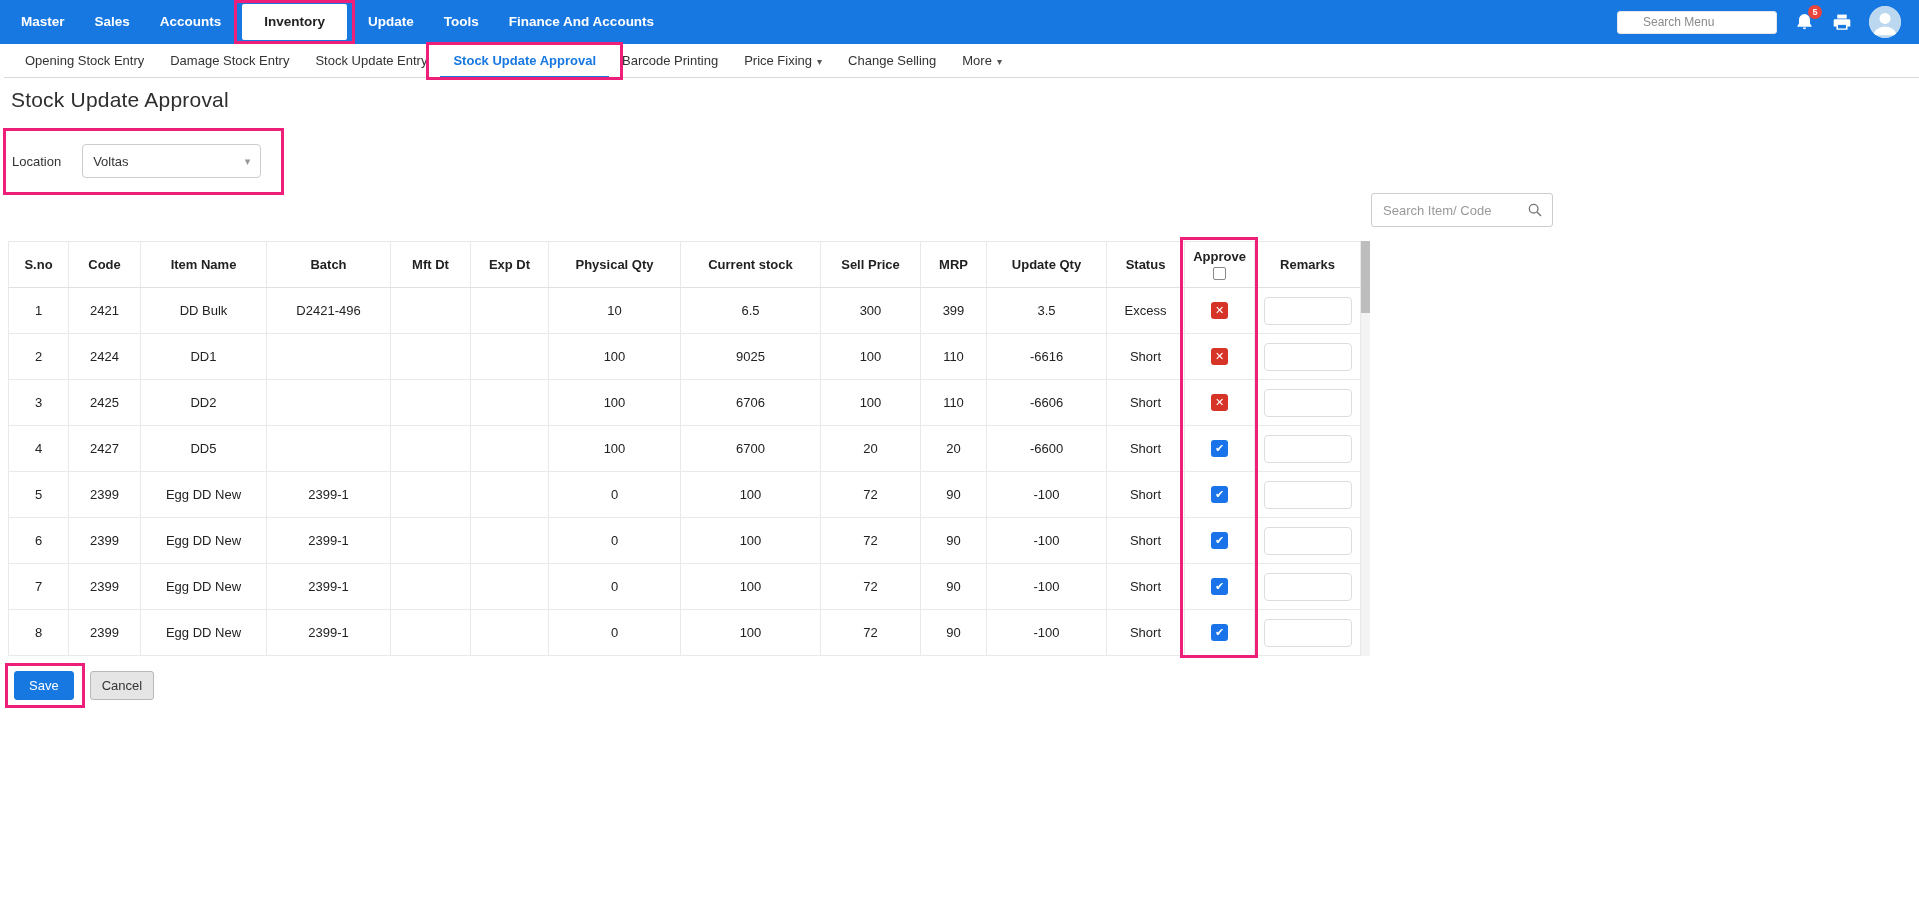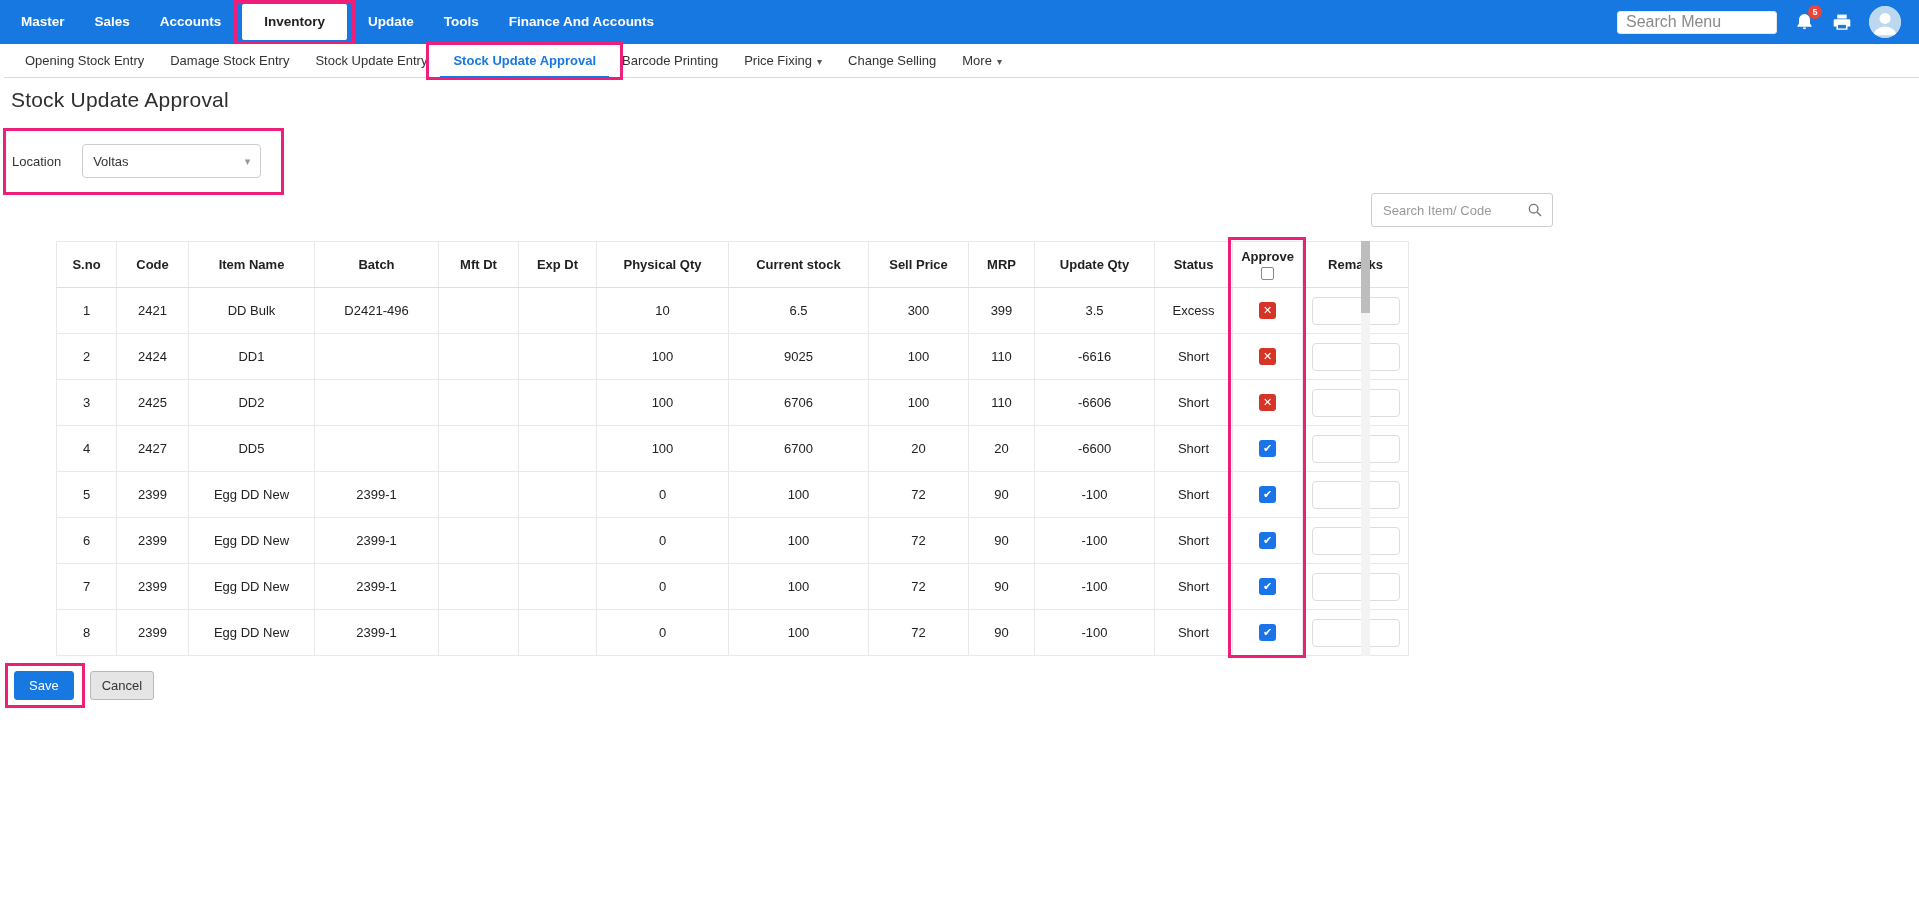--- a/index.html
+++ b/index.html
@@ -13,21 +13,21 @@
     width:1919px;height:916px;position:relative;background:#fff;
     font-family:"Liberation Sans","DejaVu Sans",sans-serif;overflow:hidden;color:#222;
   }
 
   
   .topbar{position:absolute;top:0;left:0;width:1919px;height:44px;background:var(--blue);display:flex;align-items:center;}
   .topbar-menus{display:flex;align-items:center;padding-left:10px;gap:8px;height:44px;}
   .menu-item{color:#fff;font-weight:bold;font-size:13.5px;padding:0 11px;height:44px;line-height:44px;cursor:pointer;white-space:nowrap;}
   .menu-item.active{position:relative;background:#fff;color:#222;height:36px;line-height:36px;margin:4px 2px;border-radius:2px;padding:0 22px;}
   .topbar-right{margin-left:auto;display:flex;align-items:center;gap:16px;padding-right:18px;}
-  .menu-search{width:160px;height:23px;border-radius:3px;border:1px solid #e6e6e6;padding:0 8px;font-size:16px;color:#333;outline:none;}
+  .menu-search{width:160px;height:23px;border-radius:3px;border:1px solid #e6e6e6;padding:0 25px;font-size:12px;color:#333;outline:none;}
   .menu-search::placeholder{color:#8a8a8a;}
   .icon-wrap{position:relative;width:22px;height:22px;display:flex;align-items:center;justify-content:center;cursor:pointer;}
   .badge{position:absolute;top:-6px;right:-7px;background:#e8453c;color:#fff;font-size:9px;min-width:14px;height:14px;border-radius:7px;line-height:14px;text-align:center;font-weight:bold;}
   .avatar{width:32px;height:32px;border-radius:50%;overflow:hidden;cursor:pointer;background:#cfe2f5;display:flex;align-items:center;justify-content:center;}
 
   
   .subnav{position:absolute;top:44px;left:4px;width:1919px;height:34px;background:#fff;border-bottom:1px solid #d9d9d9;display:flex;align-items:center;padding-left:8px;}
   .subnav-item{font-size:13px;color:#333;padding:0 13px;height:34px;line-height:33px;cursor:pointer;white-space:nowrap;}
   .subnav-item.active{color:var(--blue);font-weight:bold;border-bottom:2px solid var(--blue);}
   .chev{font-size:10px;color:#555;margin-left:5px;}
@@ -38,21 +38,21 @@
 
   .location-block{position:absolute;top:144px;left:12px;display:flex;align-items:center;gap:21px;}
   .loc-label{font-size:13px;color:#333;}
   .select-box{width:179px;height:34px;border:1px solid #ccc;border-radius:4px;background:#fff;display:flex;align-items:center;justify-content:space-between;padding:0 10px;font-size:13px;color:#333;cursor:pointer;}
 
   .search-item{position:absolute;top:193px;left:1371px;width:182px;height:34px;border:1px solid #ccc;border-radius:3px;background:#fff;display:flex;align-items:center;padding:0 9px;}
   .search-item input{border:none;outline:none;flex:1;font-size:13px;color:#333;min-width:0;}
   .search-item input::placeholder{color:#999;}
 
   
-  .table-wrap{position:absolute;top:241px;left:8px;width:1352px;margin-left:48px;}
+  .table-wrap{position:absolute;top:241px;left:8px;width:1352px;}
   table{border-collapse:collapse;table-layout:fixed;width:1352px;background:#fff;}
   th,td{border:1px solid #e9e9e9;height:46px;text-align:center;font-size:13px;color:#222;padding:0;overflow:hidden;}
   th{font-weight:bold;border-bottom:1px solid #e0e0e0;}
   .th-approve{display:flex;flex-direction:column;align-items:center;justify-content:center;gap:3px;height:100%;}
   .hdr-checkbox{width:13px;height:13px;border:1px solid #8a8a8a;border-radius:2px;background:#fff;cursor:pointer;}
   .approve-chip{display:inline-flex;width:17px;height:17px;border-radius:3px;align-items:center;justify-content:center;color:#fff;font-size:11px;font-weight:bold;cursor:pointer;line-height:1;}
   .approve-chip.rejected{background:var(--red);}
   .approve-chip.approved{background:var(--approve-blue);}
   .remarks-input{width:88px;height:28px;border:1px solid #ddd;border-radius:4px;outline:none;padding:0 6px;font-size:12px;}
 

